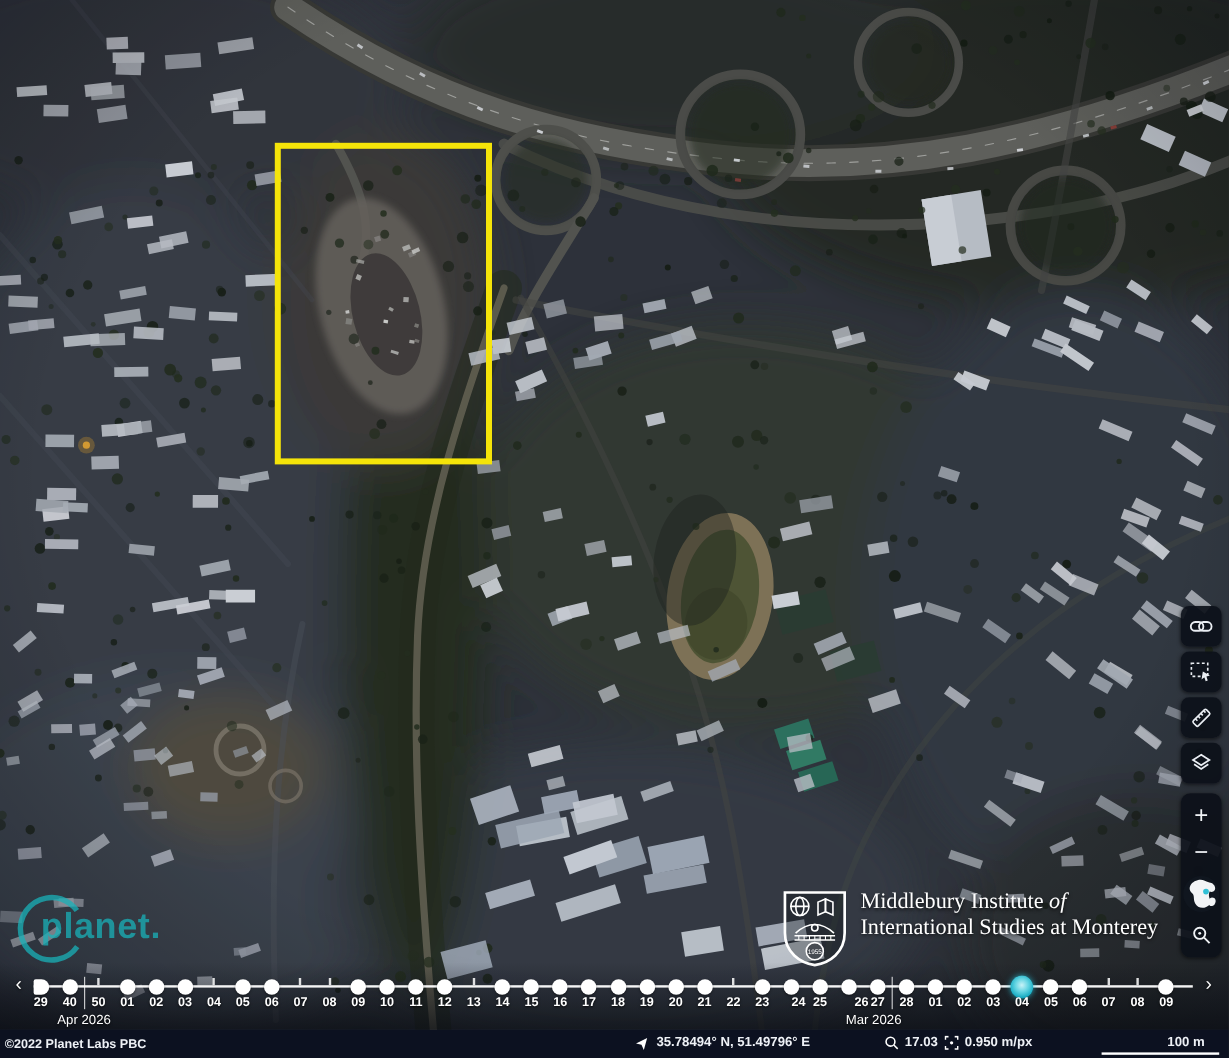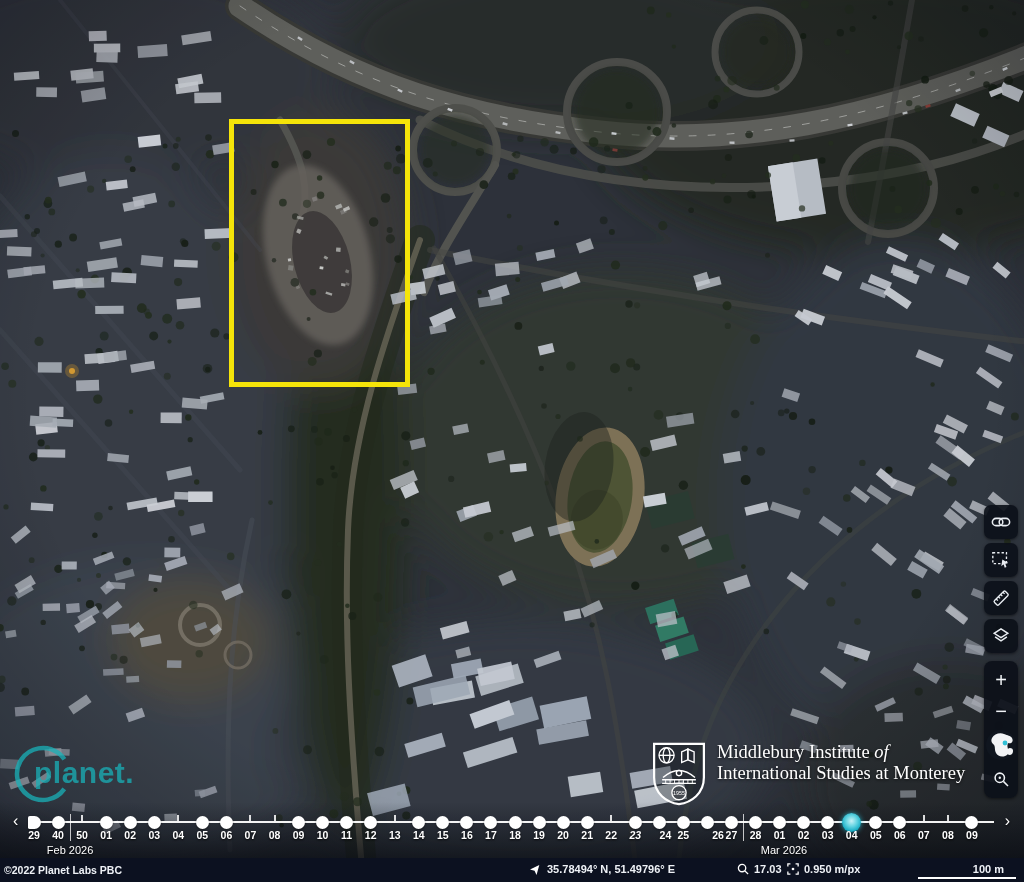--- a/index.html
+++ b/index.html
@@ -873,21 +873,21 @@
         <div class="tl-label" style="left: 503px;">18</div>
         <div class="tl-dot" style="left: 532.55px; top: 13.5px;"></div>
         <div class="tl-label" style="left: 527.05px;">19</div>
         <div class="tl-dot" style="left: 556.6px; top: 13.5px;"></div>
         <div class="tl-label" style="left: 551.1px;">20</div>
         <div class="tl-dot" style="left: 580.65px; top: 13.5px;"></div>
         <div class="tl-label" style="left: 575.15px;">21</div>
         <div class="tl-tick" style="left: 610.2px;"></div>
         <div class="tl-label" style="left: 599.2px;">22</div>
         <div class="tl-dot" style="left: 628.75px; top: 13.5px;"></div>
-        <div class="tl-label" style="left: 623.25px; font-style: italic;">23</div>
+        <div class="tl-label" style="left: 623.25px;">23</div>
         <div class="tl-dot" style="left: 652.8px; top: 13.5px;"></div>
         <div class="tl-label" style="left: 647.3px; text-align: right;">24</div>
         <div class="tl-dot" style="left: 676.85px; top: 13.5px;"></div>
         <div class="tl-label" style="left: 671.35px;">25</div>
         <div class="tl-dot" style="left: 700.9px; top: 13.5px;"></div>
         <div class="tl-label" style="left: 706px;">26</div>
         <div class="tl-dot" style="left: 724.95px; top: 13.5px;"></div>
         <div class="tl-label" style="left: 719.45px;">27</div>
         <div class="tl-dot" style="left: 749px; top: 13.5px;"></div>
         <div class="tl-label" style="left: 743.5px;">28</div>
@@ -903,23 +903,23 @@
         <div class="tl-label" style="left: 863.75px;">05</div>
         <div class="tl-dot" style="left: 893.3px; top: 13.5px;"></div>
         <div class="tl-label" style="left: 887.8px;">06</div>
         <div class="tl-tick" style="left: 922.85px;"></div>
         <div class="tl-label" style="left: 911.85px;">07</div>
         <div class="tl-tick" style="left: 946.9px;"></div>
         <div class="tl-label" style="left: 935.9px;">08</div>
         <div class="tl-dot" style="left: 965.45px; top: 13.5px;"></div>
         <div class="tl-label" style="left: 959.95px;">09</div>
         <div class="tl-sep" style="left: 70.075px;"></div>
-        <div class="tl-month" style="left: 70.075px;">Feb 2026</div>
+        <div class="tl-month" style="left: 70.075px;">Apr 2026</div>
         <div class="tl-sep" style="left: 743.475px;"></div>
-        <div class="tl-month" style="left: 784px;">Mar 2026</div>
+        <div class="tl-month" style="left: 728px;">Mar 2026</div>
       </div>
   </div>
 
   <div id="statusbar">
     <span class="sb-copy">©2022 Planet Labs PBC</span>
     <span class="sb-group sb-coords">
       <svg width="12" height="12" viewBox="0 0 14 14">
         <path d="M7,1 L12,12 L7,9.6 L2,12 Z" fill="#fff" transform="rotate(40 7 7)"></path>
       </svg>
       <span>35.78494° N, 51.49796° E</span>

